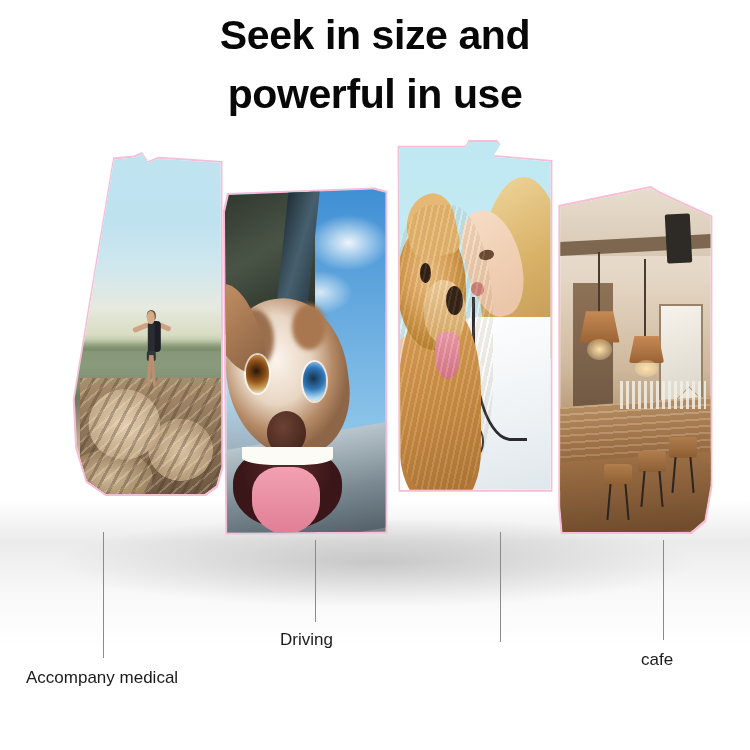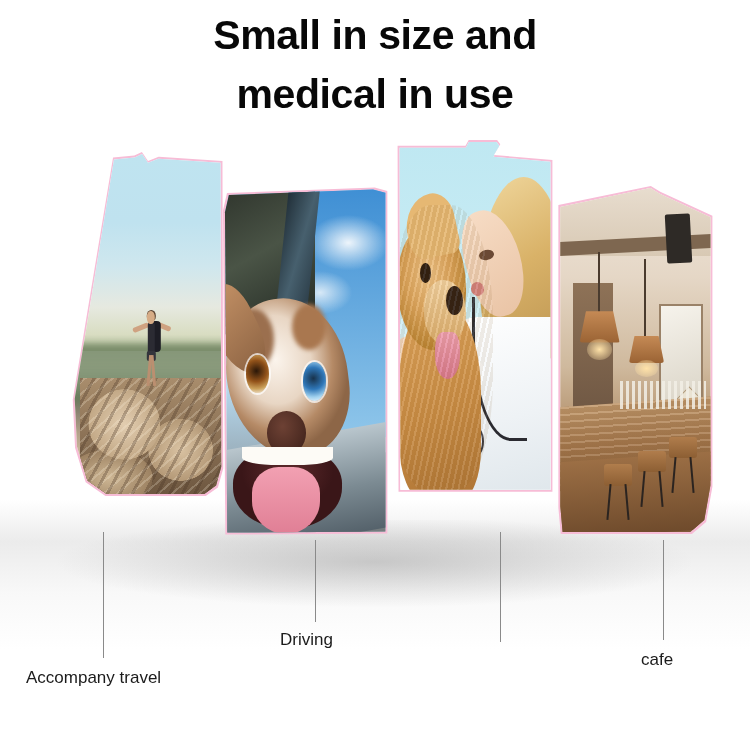--- a/index.html
+++ b/index.html
@@ -275,22 +275,22 @@
 </style>
 </head>
 <body>
 
 <div id="stage">
 
   <div class="shadow-band2"></div>
   <div class="shadow-band"></div>
 
   <div class="headline">
-    <span class="l1">Small in size and</span>
-    <span class="l2">medical in use</span>
+    <span class="l1">Seek in size and</span>
+    <span class="l2">powerful in use</span>
   </div>
 
   <div class="panel" id="panel1">
     <div class="frame">
       <div class="inner">
         <div class="scene sc-travel">
           <div class="haze"></div>
           <div class="ridge"></div>
           <div class="rock"></div>
           <div class="hiker">
@@ -403,17 +403,17 @@
         </div>
       </div>
     </div>
   </div>
 
   <div class="leader" style="left:103px;top:532px;height:126px;"></div>
   <div class="leader" style="left:315px;top:540px;height:82px;"></div>
   <div class="leader" style="left:500px;top:532px;height:110px;"></div>
   <div class="leader" style="left:663px;top:540px;height:100px;"></div>
 
-  <div class="caption" id="cap1">Accompany travel</div>
+  <div class="caption" id="cap1">Accompany medical</div>
   <div class="caption" id="cap2">Driving</div>
   <div class="caption" id="cap4">cafe</div>
 
 </div>
 
 </body></html>

